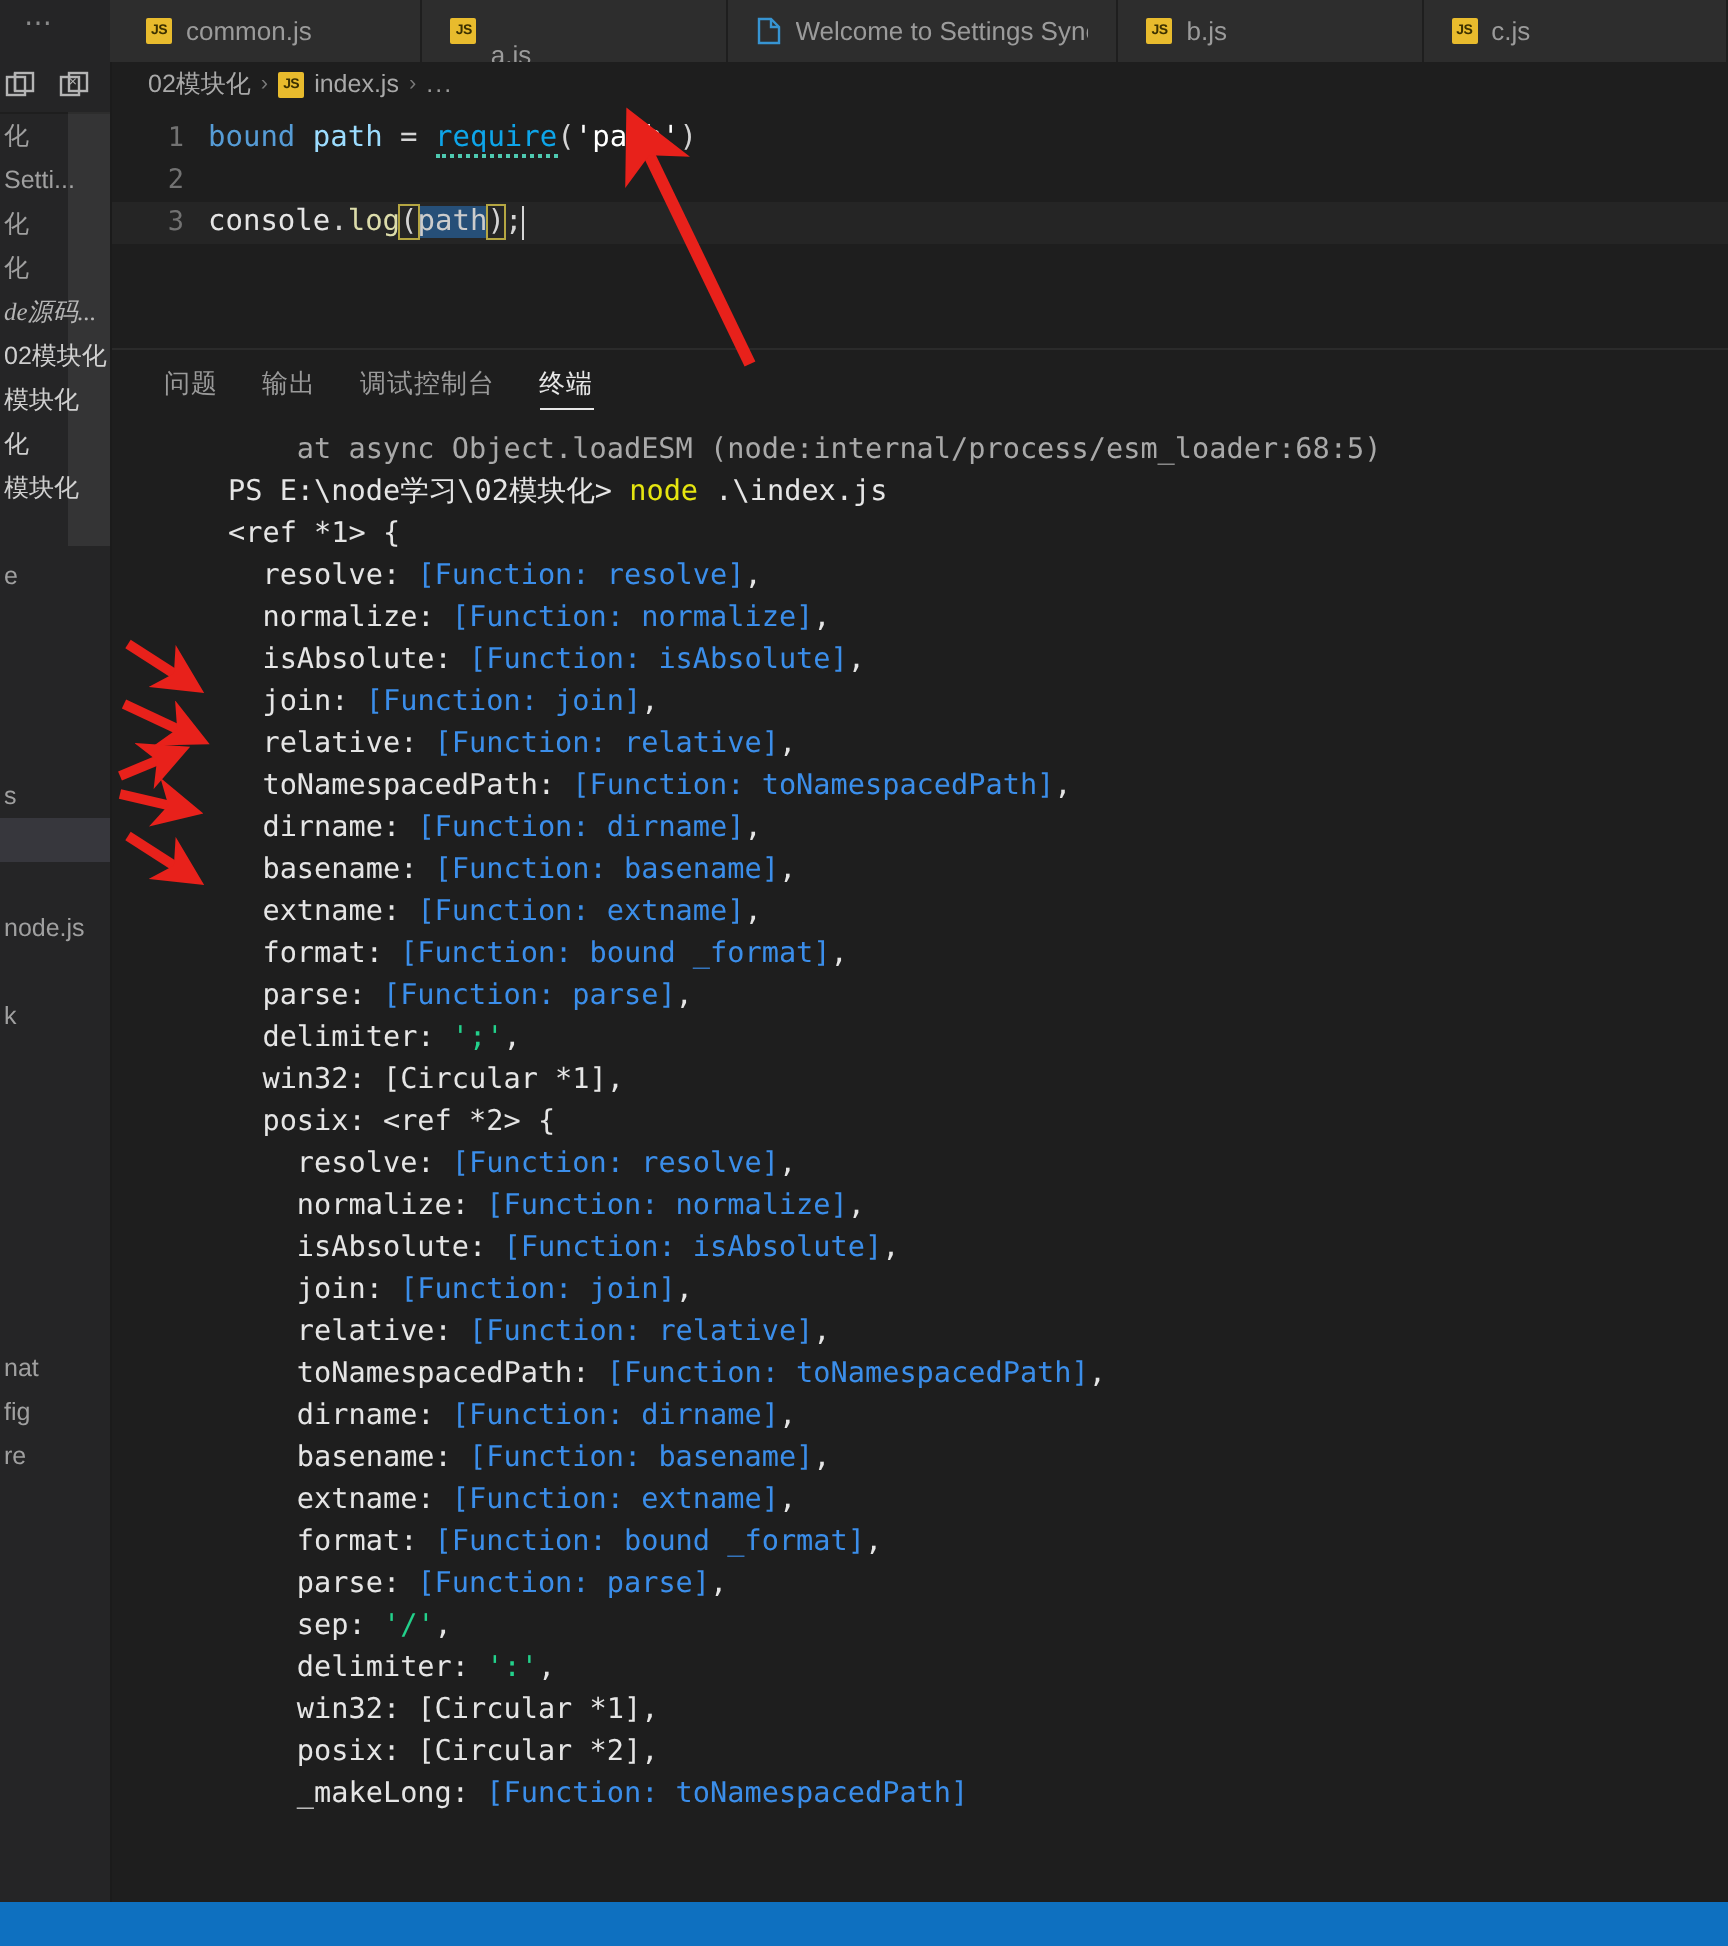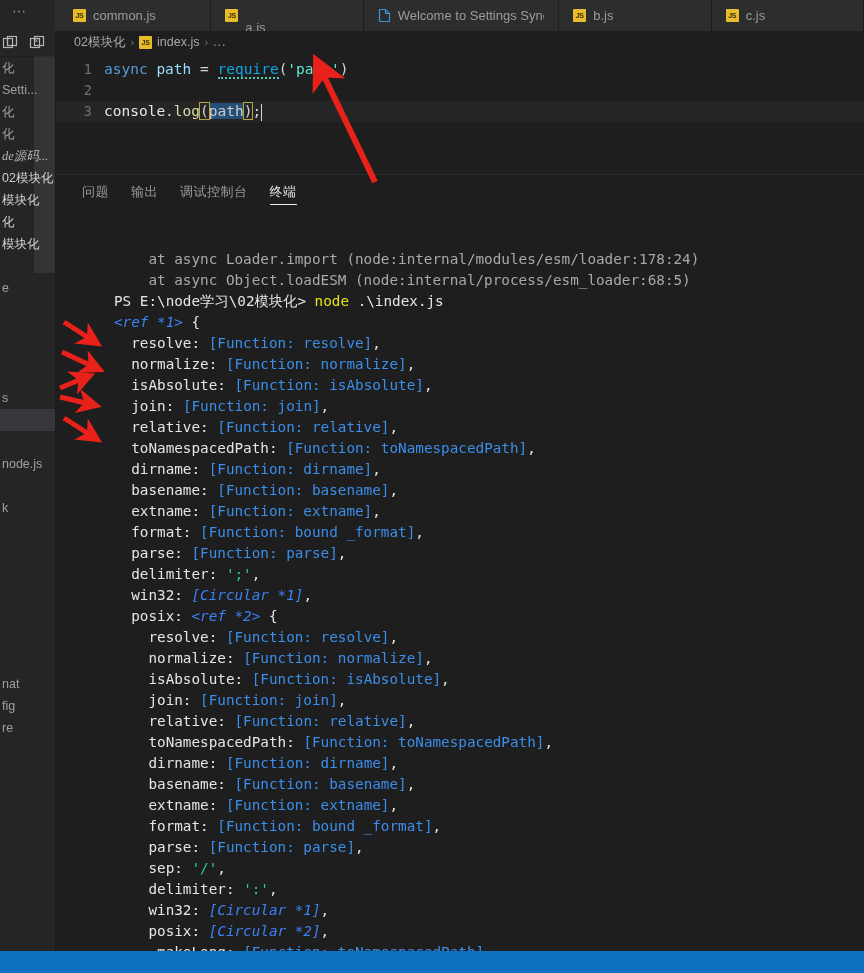--- a/index.html
+++ b/index.html
@@ -183,21 +183,21 @@
     color: #727272;
     font-size: 13.5px;
     font-family: "DejaVu Sans Mono", monospace;
   }
   .code-text { white-space: pre; }
   .kw-const   { color: #569cd6; }
   .id-var     { color: #9cdcfe; }
   .op         { color: #d4d4d4; }
   .fn-call    { color: #0ea5e9; }
   .paren      { color: #d4d4d4; }
-  .str        { color: #5eead4; }
+  .str        { color: #ffffff; }
   .squiggle   { border-bottom: 2px dotted #4ec9b0; }
   .obj        { color: #e5e5e5; }
   .member     { color: #dcdcaa; }
   .sel-token  { background: #264f78; }
   .paren-hi   { outline: 1px solid #b5a642; color: #d4d4d4; }
   .line3-hi   { background: rgba(255,255,255,0.035); }
   .caret {
     display: inline-block;
     width: 1px;
     height: 17px;
@@ -207,21 +207,20 @@
   }
 
   
   .panel {
     flex: 1;
     display: flex;
     flex-direction: column;
     background: #1e1e1e;
     border-top: 1px solid #2b2b2b;
     min-height: 0;
-    gap: 34px;
   }
   .panel-tabs {
     height: 34px;
     flex: 0 0 34px;
     display: flex;
     align-items: center;
     gap: 22px;
     padding-left: 26px;
     background: #1e1e1e;
     font-size: 13px;
@@ -251,21 +250,21 @@
     font-size: 14.3px;
     line-height: 21px;
     position: relative;
   }
   .term-line {
     white-space: pre;
     padding-left: 58px;
     height: 21px;
     color: #cccccc;
   }
-  .t-cyan   { color: #3b82f6; font-style: italic; }
+  .t-cyan   { color: #e5e5e5; }
   .t-blue   { color: #3b8eea; }
   .t-green  { color: #23d18b; }
   .t-yellow { color: #e5e510; }
   .t-white  { color: #e5e5e5; }
   .t-grey   { color: #a9a9a9; }
 
   
   .statusbar {
     height: 22px;
     flex: 0 0 22px;
@@ -379,41 +378,40 @@
         <span class="bc-sep">›</span>
         <span class="js-badge">JS</span>
         <span>index.js</span>
         <span class="bc-sep">›</span>
         <span class="bc-dots">...</span>
       </div>
 
       <div class="code-area">
         <div class="code-line">
           <span class="gutter">1</span>
-          <span class="code-text"><span class="kw-const">async</span><span> </span><span class="id-var">path</span><span class="op"> = </span><span class="fn-call squiggle">require</span><span class="paren">(</span><span class="str">'path'</span><span class="paren">)</span></span>
+          <span class="code-text"><span class="kw-const">bound</span><span> </span><span class="id-var">path</span><span class="op"> = </span><span class="fn-call squiggle">require</span><span class="paren">(</span><span class="str">'path'</span><span class="paren">)</span></span>
         </div>
         <div class="code-line">
           <span class="gutter">2</span>
           <span class="code-text"></span>
         </div>
         <div class="code-line line3-hi">
           <span class="gutter">3</span>
           <span class="code-text"><span class="obj">console</span><span class="op">.</span><span class="member">log</span><span class="paren-hi">(</span><span class="sel-token">path</span><span class="paren-hi">)</span><span class="op">;</span><span class="caret"></span></span>
         </div>
       </div>
 
       <div class="panel">
         <div class="panel-tabs" id="panel-tabs">
             <div class="panel-tab">问题</div>
             <div class="panel-tab">输出</div>
             <div class="panel-tab">调试控制台</div>
             <div class="panel-tab active">终端</div>
           </div>
         <div class="terminal" id="terminal">
-            <div class="term-line"><span class="t-grey">    at async Loader.import (node:internal/modules/esm/loader:178:24)</span></div>
             <div class="term-line"><span class="t-grey">    at async Object.loadESM (node:internal/process/esm_loader:68:5)</span></div>
             <div class="term-line"><span class="t-white">PS </span><span class="t-white">E:\node学习\02模块化&gt; </span><span class="t-yellow">node</span><span class="t-white"> .\index.js</span></div>
             <div class="term-line"><span class="t-cyan">&lt;ref *1&gt;</span><span class="t-white"> {</span></div>
             <div class="term-line"><span class="t-white">  resolve: </span><span class="t-blue">[Function: resolve]</span><span class="t-white">,</span></div>
             <div class="term-line"><span class="t-white">  normalize: </span><span class="t-blue">[Function: normalize]</span><span class="t-white">,</span></div>
             <div class="term-line"><span class="t-white">  isAbsolute: </span><span class="t-blue">[Function: isAbsolute]</span><span class="t-white">,</span></div>
             <div class="term-line"><span class="t-white">  join: </span><span class="t-blue">[Function: join]</span><span class="t-white">,</span></div>
             <div class="term-line"><span class="t-white">  relative: </span><span class="t-blue">[Function: relative]</span><span class="t-white">,</span></div>
             <div class="term-line"><span class="t-white">  toNamespacedPath: </span><span class="t-blue">[Function: toNamespacedPath]</span><span class="t-white">,</span></div>
             <div class="term-line"><span class="t-white">  dirname: </span><span class="t-blue">[Function: dirname]</span><span class="t-white">,</span></div>

